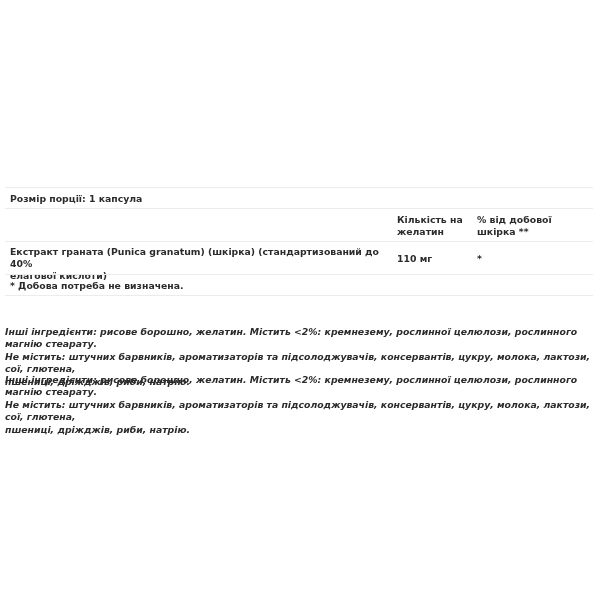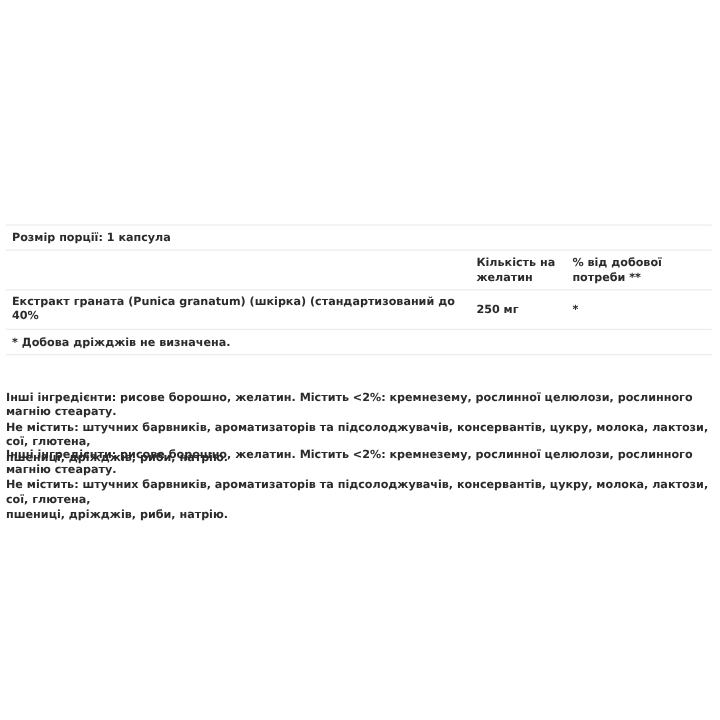--- a/index.html
+++ b/index.html
@@ -15,49 +15,50 @@
   .row.header { height: 33px; }
   .row.item { height: 33px; }
   .row.foot { height: 22px; border-bottom: 1px solid #ececec; }
   .col-name { position: absolute; left: 5px; width: 385px; line-height: 12px; }
   .col-amt { position: absolute; left: 392px; width: 85px; line-height: 12px; }
   .col-dv { position: absolute; left: 472px; width: 100px; line-height: 12px; }
   .header .col-amt, .header .col-dv { top: 5px; }
   .item .col-name { top: 4px; }
   .item .col-amt, .item .col-dv { top: 11px; }
   .foot span { position: absolute; left: 5px; top: 5px; }
-  .para { position: absolute; left: 5px; width: 590px; line-height: 12.4px; }
+  .para { position: absolute; left: 5px; width: 590px; line-height: 12.4px; font-style: italic; }
   .para p { margin: 0; }
 </style>
 </head>
 <body>
 
 <div class="facts">
   <div class="row single">
     <span>Розмір порції: 1 капсула</span>
   </div>
   <div class="row header">
     <div class="col-amt">
       <div>Кількість на</div>
       <div>желатин</div>
     </div>
     <div class="col-dv">
       <div>% від добової</div>
-      <div>потреби **</div>
+      <div>шкірка **</div>
     </div>
   </div>
   <div class="row item">
     <div class="col-name">
       <div>Екстракт граната (Punica granatum) (шкірка) (стандартизований до 40%</div>
+      <div>елагової кислоти)</div>
     </div>
-    <div class="col-amt">250 мг</div>
+    <div class="col-amt">110 мг</div>
     <div class="col-dv">*</div>
   </div>
   <div class="row foot">
-    <span>* Добова дріжджів не визначена.</span>
+    <span>* Добова потреба не визначена.</span>
   </div>
 </div>
 
 <div class="para" style="top:326px;">
   <p>Інші інгредієнти: рисове борошно, желатин. Містить &lt;2%: кремнезему, рослинної целюлози, рослинного магнію стеарату.</p>
   <p>Не містить: штучних барвників, ароматизаторів та підсолоджувачів, консервантів, цукру, молока, лактози, сої, глютена,</p>
   <p>пшениці, дріжджів, риби, натрію.</p>
 </div>
 
 <div class="para" style="top:374px;">

